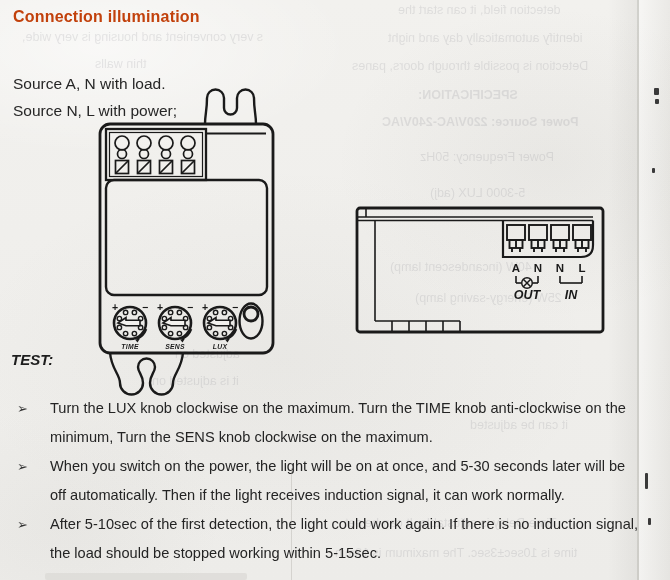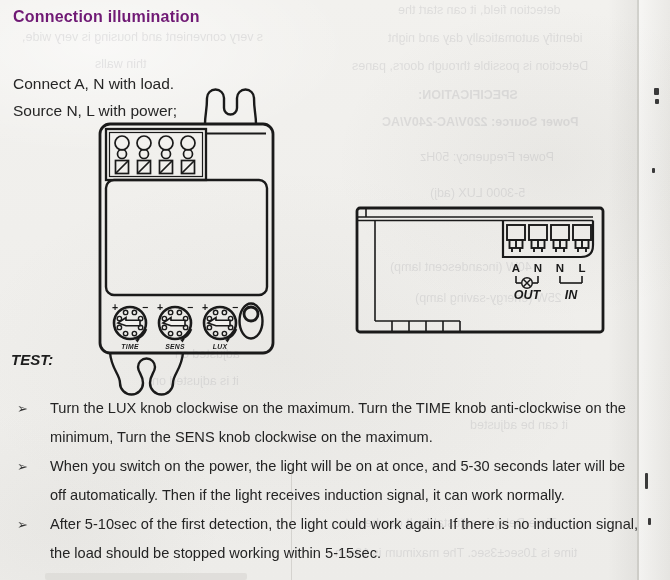--- a/index.html
+++ b/index.html
@@ -9,21 +9,21 @@
     background:
       radial-gradient(420px 180px at 15% 8%, rgba(255,255,255,.55), transparent 60%),
       radial-gradient(330px 240px at 82% 28%, rgba(120,118,110,.07), transparent 65%),
       radial-gradient(520px 320px at 42% 62%, rgba(130,128,120,.06), transparent 60%),
       radial-gradient(260px 200px at 10% 90%, rgba(120,118,110,.05), transparent 60%),
       linear-gradient(#f2f1ee, #edecE9);
     color:#222;
   }
   .abs{position:absolute;}
   
-  .title{left:13px;top:8px;font-size:16px;font-weight:bold;color:#701a75;letter-spacing:.2px;z-index:4;}
+  .title{left:13px;top:8px;font-size:16px;font-weight:bold;color:#c2410c;letter-spacing:.2px;z-index:4;}
   .wiring{left:13px;top:70px;font-size:15.5px;color:#262626;line-height:27px;z-index:4;}
   .test-label{left:11px;top:351px;font-size:15px;font-weight:bold;font-style:italic;color:#1d1d1d;z-index:4;}
   .steps{left:10px;top:394px;width:648px;z-index:4;}
   .step{display:flex;align-items:flex-start;}
   .step .marker{width:40px;padding-left:7px;box-sizing:border-box;font-size:13px;color:#333;line-height:29px;flex:none;}
   .step .btext{width:590px;font-size:14.6px;color:#242424;line-height:29px;}
   
   .svgwrap{z-index:3;}
   svg{display:block;overflow:visible;}
   svg text{font-family:"Liberation Sans",sans-serif;fill:#1a1a1a;}
@@ -57,21 +57,21 @@
 <div class="ghost" style="left:415px;top:291px;">25W (energy-saving lamp)</div>
 <div class="ghost" style="left:175px;top:347px;">adjusted on</div>
 <div class="ghost" style="left:152px;top:374px;">it is adjusted on</div>
 <div class="ghost" style="left:470px;top:418px;">it can be adjusted</div>
 <div class="ghost" style="left:345px;top:516px;">Time-Delay is adjustable. It can be set</div>
 <div class="ghost" style="left:335px;top:546px;">time is 10sec±3sec. The maximum is 13min</div>
 <div class="abs band"></div>
 
 <div class="abs title">Connection illumination</div>
 <div class="abs wiring">
-  <div>Connect A, N with load.</div>
+  <div>Source A, N with load.</div>
   <div>Source N, L with power;</div>
 </div>
 
 <div class="abs svgwrap" style="left:95px;top:83px;width:185px;height:320px;">
 <svg width="185" height="320" viewBox="0 0 185 320" fill="none" stroke="#1a1a1a">
 
   <path stroke-width="2.4" d="M110,41 C110,31 112,28 112,15 A8.5,8.5 0 0 1 129,15 L129,25 A6.5,6.5 0 0 0 142,25 L142,15 A8.5,8.5 0 0 1 159,15 C159,28 161,31 161,41"></path>
 
   <rect x="5" y="41" width="173" height="229" rx="10" stroke-width="2.8"></rect>
   <line x1="111" y1="50.5" x2="171" y2="50.5" stroke-width="2"></line>

